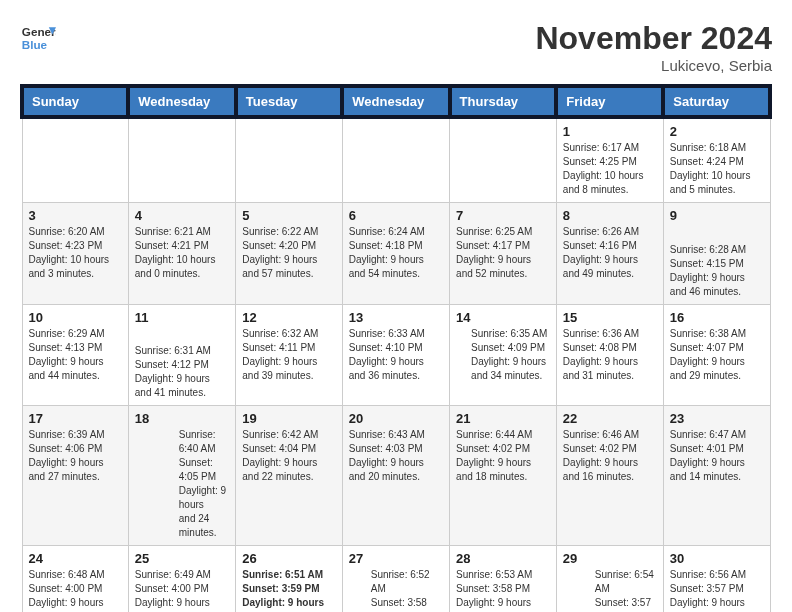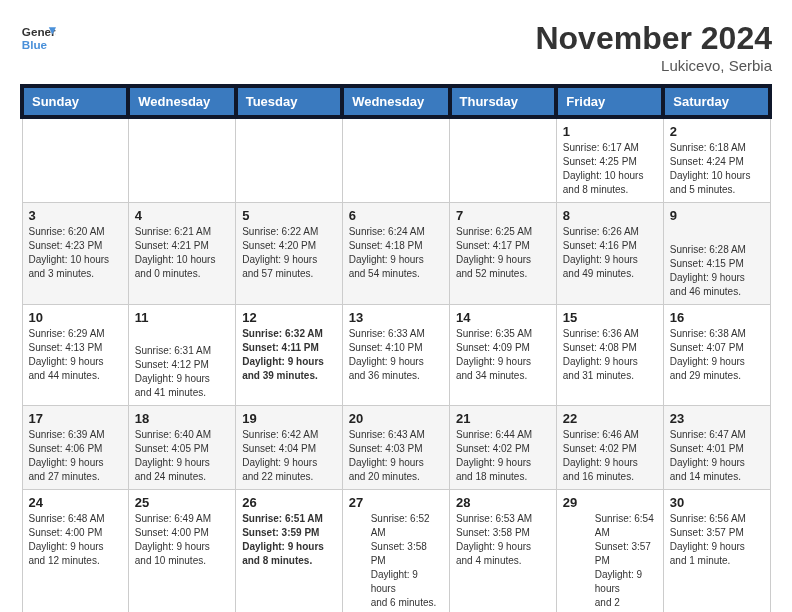--- a/index.html
+++ b/index.html
@@ -190,35 +190,35 @@
         </td>
         <td>
           <div class="day-num">11</div>
           <div class="day-info" style="white-space: pre-line; margin-top: 19px;">Sunrise: 6:31 AM
 Sunset: 4:12 PM
 Daylight: 9 hours
 and 41 minutes.</div>
         </td>
         <td>
           <div class="day-num">12</div>
-          <div class="day-info" style="white-space: pre-line; font-weight: bold;">Sunrise: 6:32 AM
+          <div class="day-info" style="white-space: pre-line;">Sunrise: 6:32 AM
 Sunset: 4:11 PM
 Daylight: 9 hours
 and 39 minutes.</div>
         </td>
         <td>
           <div class="day-num">13</div>
           <div class="day-info" style="white-space: pre-line;">Sunrise: 6:33 AM
 Sunset: 4:10 PM
 Daylight: 9 hours
 and 36 minutes.</div>
         </td>
         <td>
           <div class="day-num">14</div>
-          <div class="day-info" style="white-space: pre-line;">Sunrise: 6:35 AM
+          <div class="day-info" style="white-space: pre-line; margin-left: 15px;">Sunrise: 6:35 AM
 Sunset: 4:09 PM
 Daylight: 9 hours
 and 34 minutes.</div>
         </td>
         <td>
           <div class="day-num">15</div>
           <div class="day-info" style="white-space: pre-line;">Sunrise: 6:36 AM
 Sunset: 4:08 PM
 Daylight: 9 hours
 and 31 minutes.</div>
@@ -234,21 +234,21 @@
       <tr>
         <td>
           <div class="day-num">17</div>
           <div class="day-info" style="white-space: pre-line;">Sunrise: 6:39 AM
 Sunset: 4:06 PM
 Daylight: 9 hours
 and 27 minutes.</div>
         </td>
         <td>
           <div class="day-num">18</div>
-          <div class="day-info" style="white-space: pre-line;">Sunrise: 6:40 AM
+          <div class="day-info" style="white-space: pre-line; margin-left: 44px;">Sunrise: 6:40 AM
 Sunset: 4:05 PM
 Daylight: 9 hours
 and 24 minutes.</div>
         </td>
         <td>
           <div class="day-num">19</div>
           <div class="day-info" style="white-space: pre-line;">Sunrise: 6:42 AM
 Sunset: 4:04 PM
 Daylight: 9 hours
 and 22 minutes.</div>

